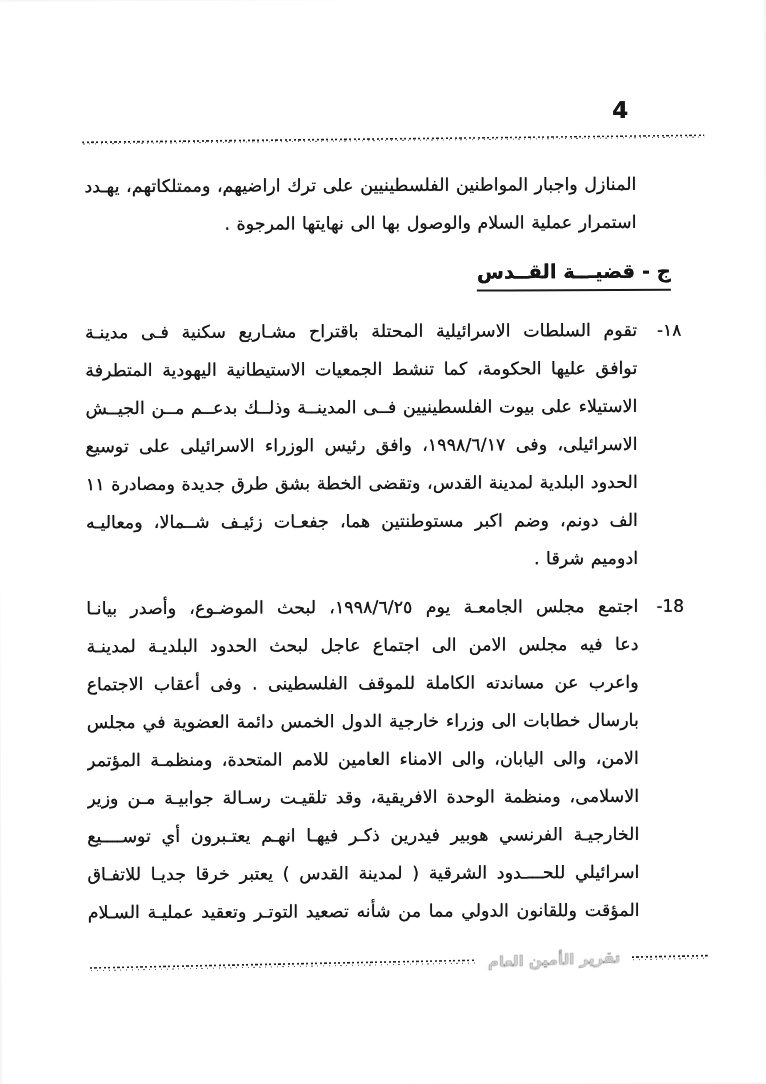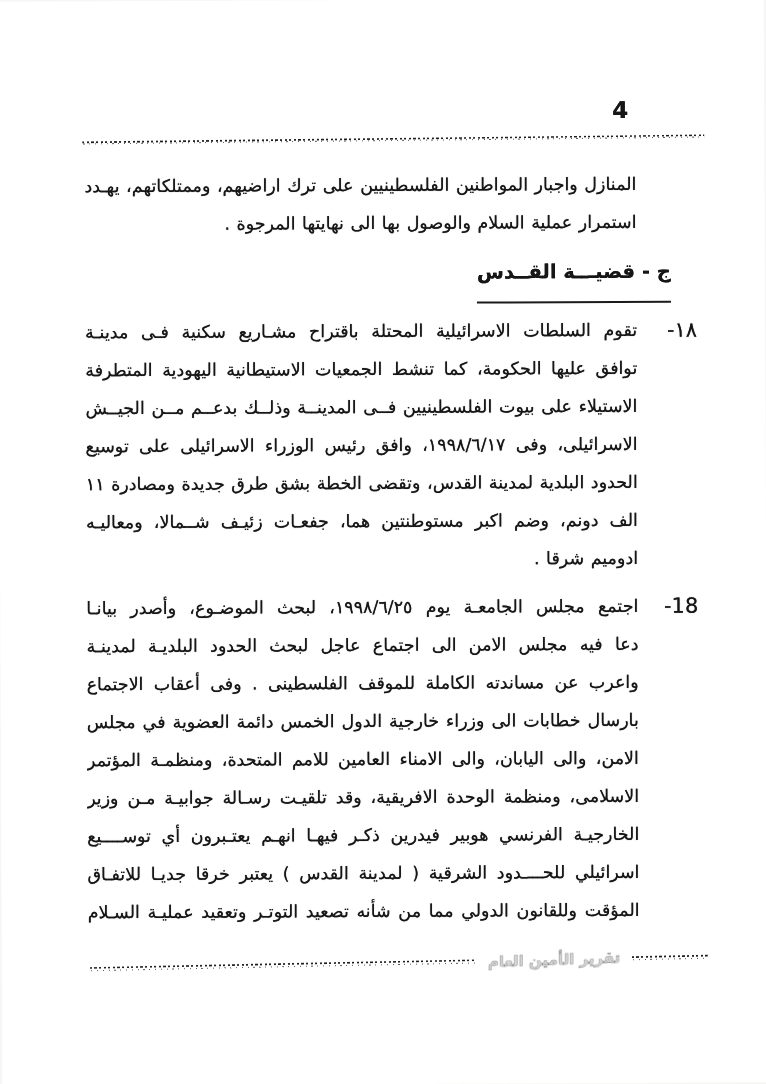--- a/index.html
+++ b/index.html
@@ -27,36 +27,36 @@
   .top-rule{
     position:absolute;top:138px;left:84px;width:622px;transform:rotate(-0.4deg);
   }
   
   .textblock{position:absolute;left:86px;}
   .cont-para{top:166px;width:552px;}
   .item{width:612px;padding-right:60px;box-sizing:border-box;}
   .item-18{top:312px;}
   .item-19{top:588px;}
   .item-number{
-    position:absolute;right:0;top:0;width:56px;direction:rtl;text-align:right;
-    font-size:21px;line-height:38px;text-shadow:0 0 0.7px rgba(15,15,15,.85);
+    position:absolute;right:0;top:0;width:56px;direction:rtl;text-align:center;
+    font-size:17px;line-height:38px;text-shadow:0 0 0.7px rgba(15,15,15,.85);
   }
   .line{
     direction:rtl;unicode-bidi:plaintext;
     font-size:17.5px;line-height:38px;height:38px;overflow:hidden;
     text-align:justify;text-align-last:justify;
     text-shadow:0 0 0.7px rgba(15,15,15,.85);
     word-spacing:1px;
   }
   .line-end{text-align-last:right;}
   
   .section-heading{
     position:absolute;top:261px;right:94px;
     font-size:19.5px;font-weight:bold;direction:rtl;
-    padding-bottom:18px;border-bottom:2.2px solid #1b1b1b;
+    padding-bottom:6px;border-bottom:2.2px solid #1b1b1b;
     text-shadow:0 0 0.5px rgba(10,10,10,.9);
   }
   
   .footer{
     position:absolute;top:954px;left:88px;width:618px;
     display:flex;align-items:center;gap:12px;transform:rotate(-0.9deg);
   }
   .rule-long{width:386px;flex:0 0 auto;}
   .rule-short{flex:1 1 auto;}
   .footer-stamp{

